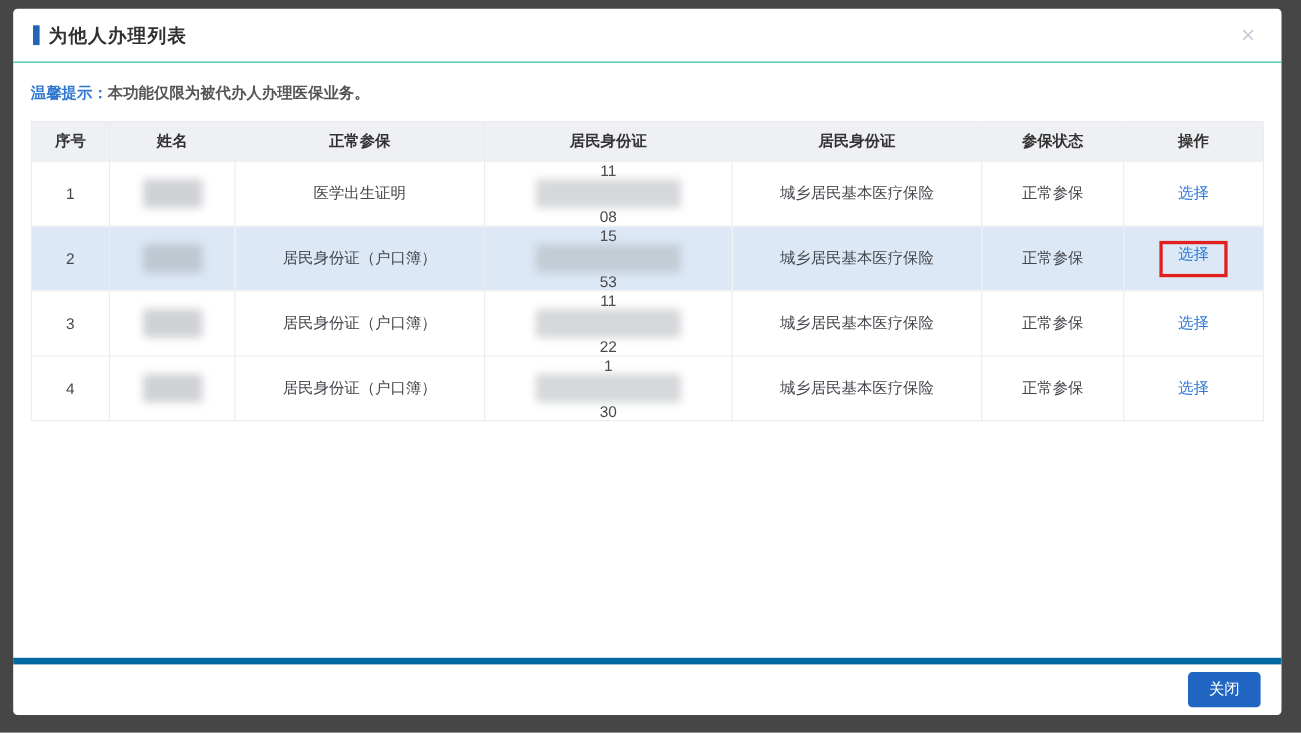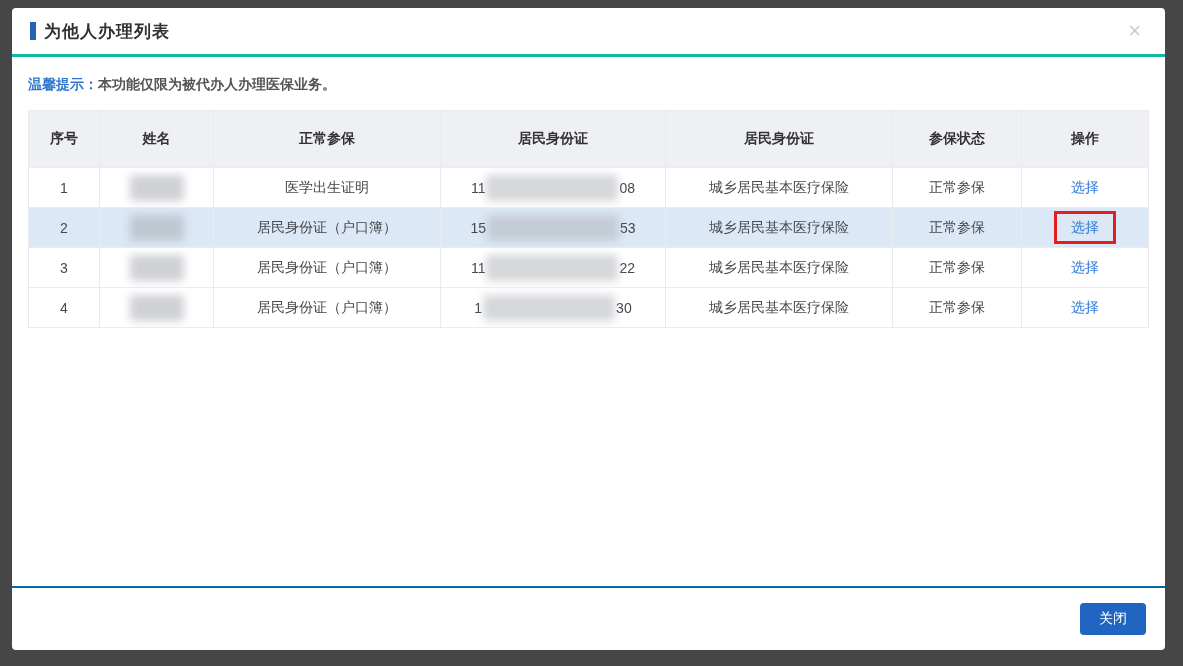--- a/index.html
+++ b/index.html
@@ -19,21 +19,21 @@
     display: flex;
     flex-direction: column;
   }
   
   .modal-header {
     flex: none;
     height: 49px;
     display: flex;
     align-items: center;
     padding: 0 24px 0 18px;
-    border-bottom: 3px solid #14b8a6;
+    border-bottom: 1px solid #14b8a6;
   }
   .accent-bar {
     display: inline-block;
     width: 6px; height: 18px;
     background: #2264b5;
     margin-right: 8px;
   }
   .modal-title {
     font-size: 17px;
     font-weight: bold;
@@ -67,21 +67,21 @@
     table-layout: fixed;
     font-size: 14px;
     color: #45474c;
   }
   .people-table th, .people-table td {
     border: 1px solid #e9ebef;
     text-align: center;
     overflow: hidden;
   }
   .people-table th {
-    height: 57px;
+    height: 36px;
     background: #eef0f4;
     font-weight: 600;
     color: #333;
   }
   .people-table td { height: 40px; background: #fff; }
   tr.selected td { background: #dce8f6; }
   .col-idx    { width: 71px; }
   .col-name   { width: 114px; }
   .col-cert   { width: 227px; }
   .col-id     { width: 225px; }
@@ -94,49 +94,49 @@
     width: 54px; height: 26px;
     background: rgba(168,172,178,.55);
     filter: blur(4px);
     vertical-align: middle;
     border-radius: 2px;
   }
   .id-wrap {
     display: inline-flex;
     align-items: center;
     justify-content: flex-end;
+    flex-direction: column;
   }
   .blur-id {
     display: inline-block;
     width: 132px; height: 26px;
     background: rgba(172,176,182,.5);
     filter: blur(4px);
     margin: 0 1px;
     border-radius: 2px;
   }
   
   .action-wrap {
     display: inline-flex;
-    align-items: center;
     justify-content: center;
   }
   .action-wrap.boxed {
     width: 62px; height: 33px;
     border: 3px solid #e1201e;
   }
   a.select-link {
     color: #2f7ad6;
     text-decoration: none;
     cursor: pointer;
   }
   
   .modal-footer {
     flex: none;
-    height: 64px;
-    border-top: 2px solid #0369a1;
+    height: 52px;
+    border-top: 6px solid #0369a1;
     display: flex;
     align-items: center;
     justify-content: flex-end;
     padding-right: 19px;
   }
   .btn-primary {
     min-width: 66px;
     height: 32px;
     padding: 0 16px;
     background: #1f65c1;

